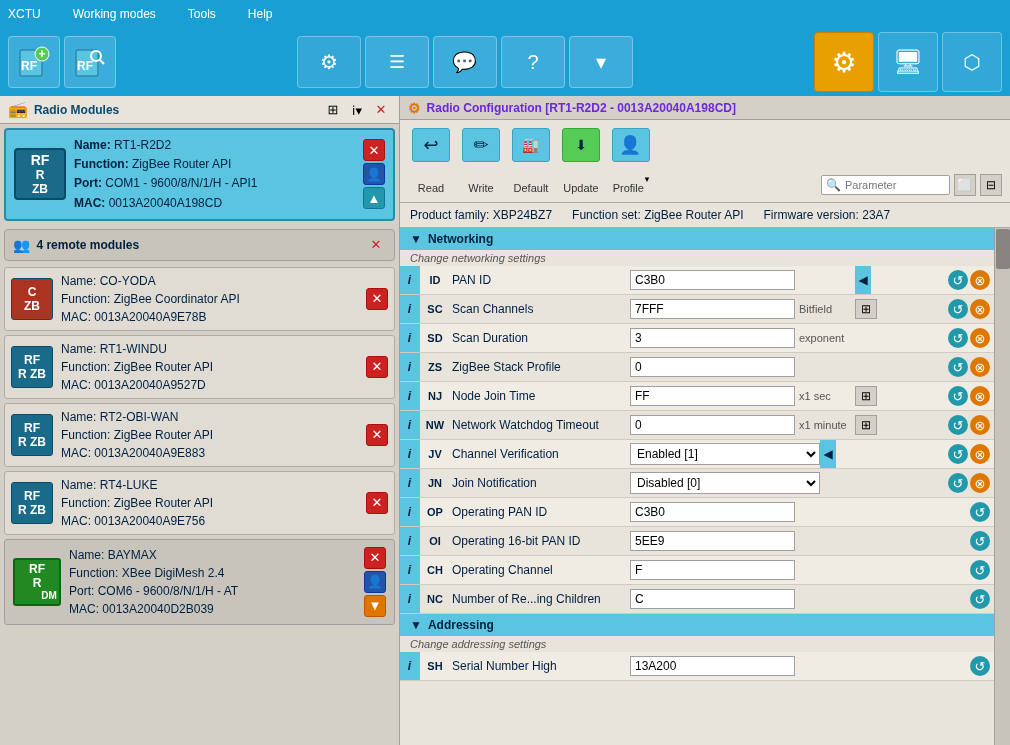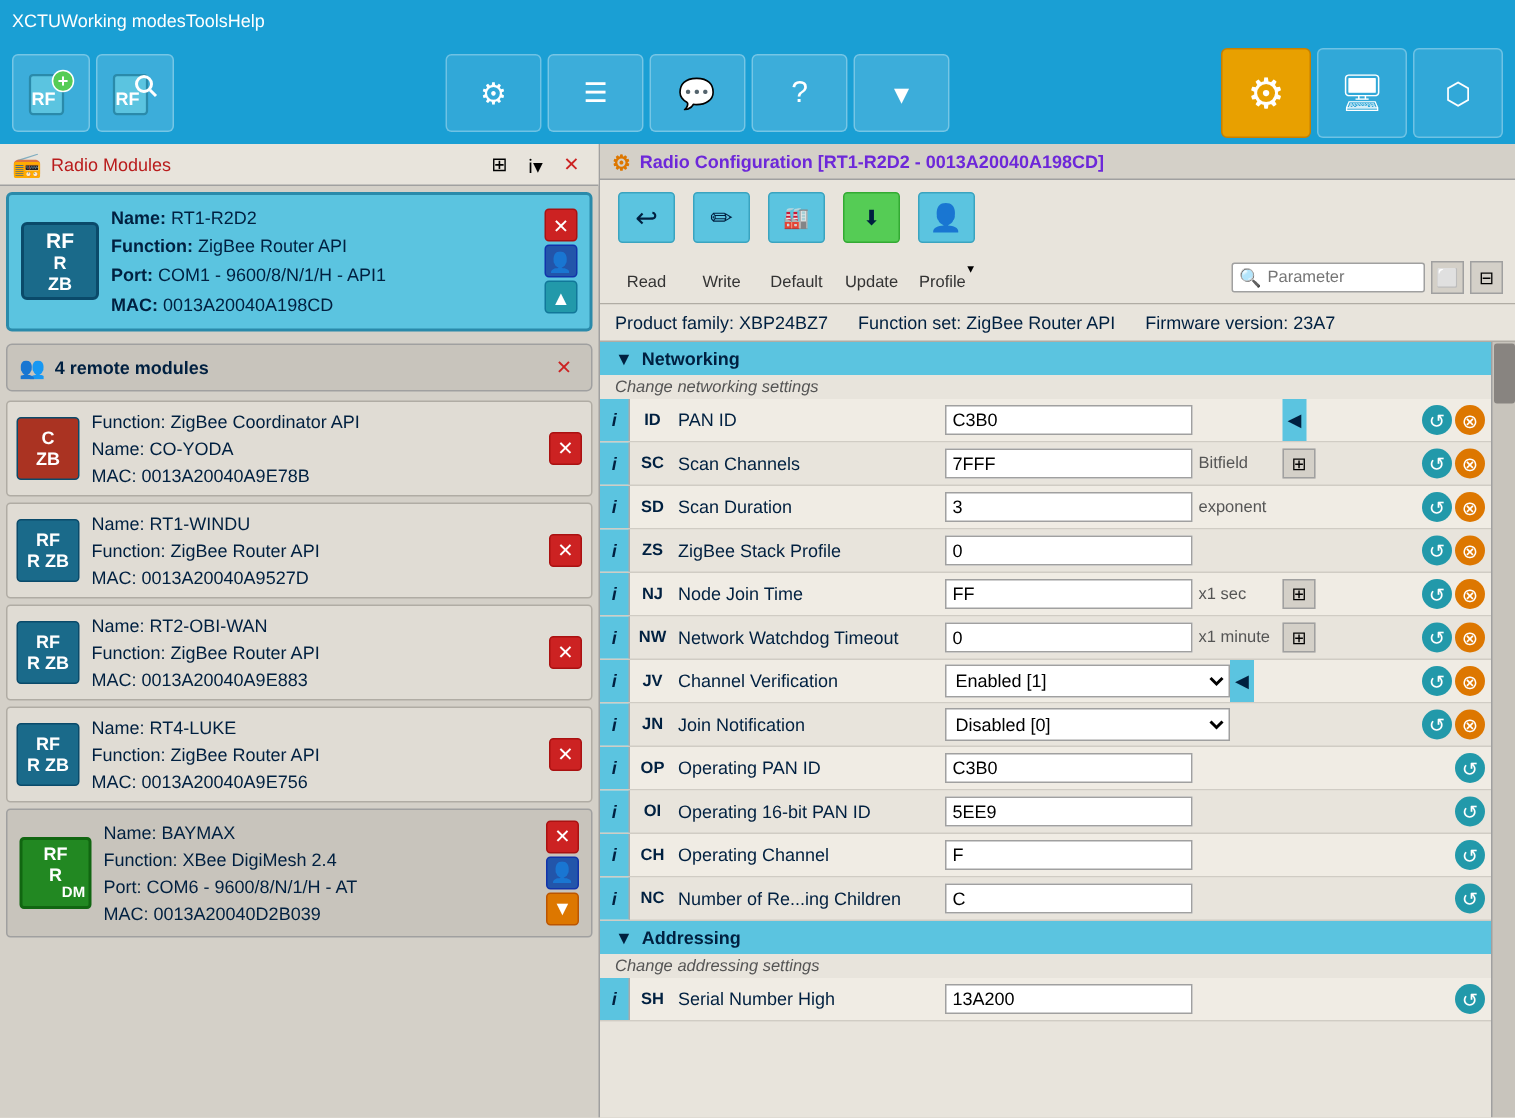--- a/index.html
+++ b/index.html
@@ -5,21 +5,21 @@
     * { box-sizing: border-box; margin: 0; padding: 0; font-family: Arial, sans-serif; font-size: 12px; }
     body { width: 1010px; height: 745px; overflow: hidden; background: #d4d0c8; }
 
     
     .menu-bar {
       background: #1a9fd4;
       display: flex;
       align-items: center;
       padding: 0 8px;
       height: 28px;
-      gap: 0;
+      gap: 32px;
     }
     .menu-bar span { color: white; cursor: pointer; font-size: 12px; }
 
     
     .toolbar {
       background: #1a9fd4;
       display: flex;
       align-items: center;
       justify-content: space-between;
       padding: 4px 8px;
@@ -376,21 +376,21 @@
   </div>
 </div>
 
 <div class="main-content">
 
   <div class="left-panel">
 
     <div class="panel-header">
       <div class="panel-header-left">
         <span style="font-size:16px;">📻</span>
-        <span style="font-weight:normal; color:#b91c1c;">Radio Modules</span>
+        <span style="font-weight:bold; color:#0c4a6e;">Radio Modules</span>
       </div>
       <div class="panel-header-right">
         <div class="header-icon-btn">⊞</div>
         <div class="header-icon-btn">ℹ▾</div>
         <div class="header-icon-btn" style="color:#cc2222;">✕</div>
       </div>
     </div>
 
     <div class="selected-module">
       <div class="module-icon">
@@ -418,22 +418,22 @@
       </div>
       <div class="header-icon-btn" style="color:#cc2222;">✕</div>
     </div>
 
     <div class="remote-module-card">
       <div class="remote-module-icon coordinator">
         <span>C</span>
         <span>ZB</span>
       </div>
       <div class="remote-module-info">
+        <div><span class="label">Name: </span><span>CO-YODA</span></div>
         <div><span class="label">Function: </span><span>ZigBee Coordinator API</span></div>
-        <div><span class="label">Name: </span><span>CO-YODA</span></div>
         <div><span class="label">MAC: </span><span>0013A20040A9E78B</span></div>
       </div>
       <div class="action-btn red">✕</div>
     </div>
 
     <div class="remote-module-card">
       <div class="remote-module-icon">
         <span>RF</span>
         <span>R ZB</span>
       </div>

